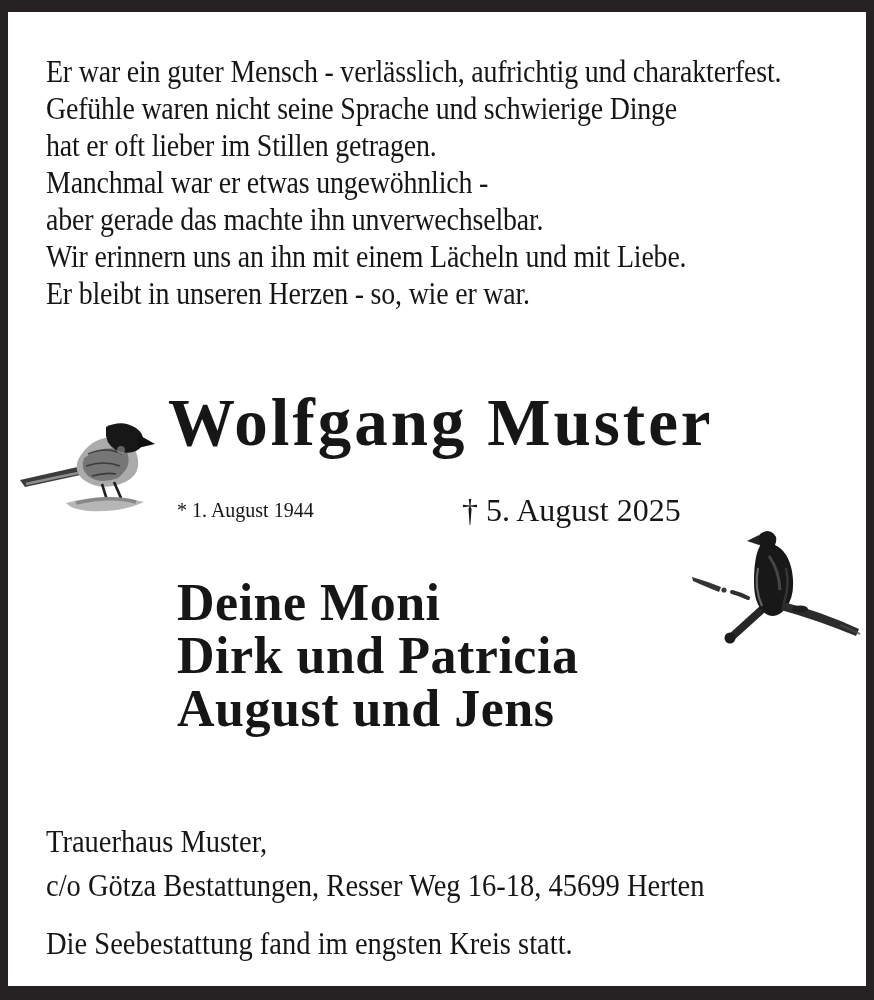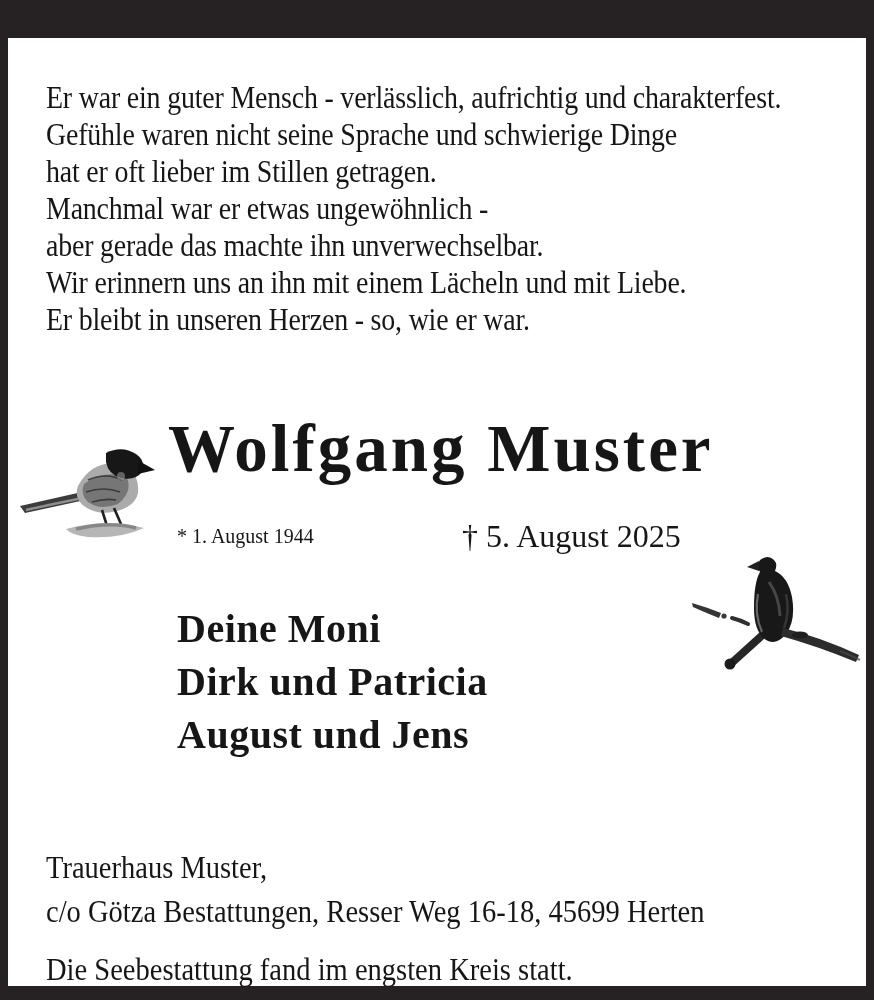--- a/index.html
+++ b/index.html
@@ -14,21 +14,20 @@
   .ad-frame{
     position:relative;
     width:874px;height:1000px;
     background:var(--frame);
     overflow:hidden;
   }
   .ad-paper{
     position:absolute;
     left:8px;top:12px;right:8px;bottom:14px;
     background:var(--paper);
-    margin-top:26px;
   }
 
   
   .verse{
     position:absolute;left:38px;top:41px;
     font-size:31px;line-height:37px;
     white-space:nowrap;
     transform:scaleX(0.90);
     transform-origin:left top;
     letter-spacing:-0.2px;
@@ -46,21 +45,21 @@
     font-size:20px;line-height:36px;white-space:nowrap;
   }
   .date-death{
     position:absolute;left:454px;top:480px;
     font-size:32px;line-height:36px;white-space:nowrap;
   }
 
   
   .mourners{
     position:absolute;left:169px;top:564px;
-    font-size:40px;font-weight:bold;
+    font-size:52px;font-weight:bold;
     line-height:53px;letter-spacing:0.5px;
     white-space:nowrap;
   }
 
   
   .funeral-home{
     position:absolute;left:38px;top:808px;
     font-size:31px;line-height:44px;
     white-space:nowrap;
     transform:scaleX(0.92);transform-origin:left top;

